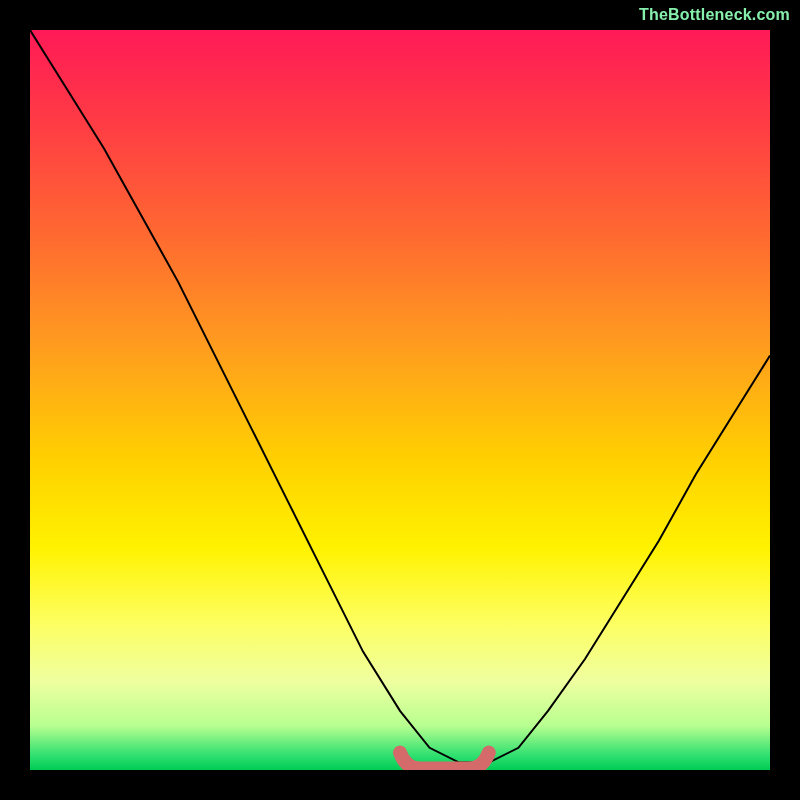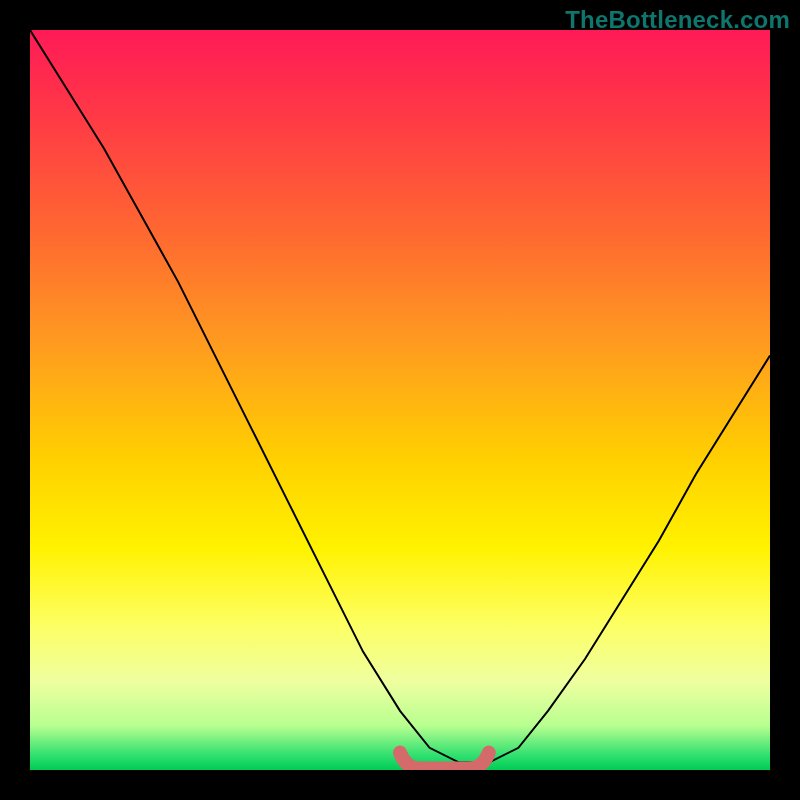--- a/index.html
+++ b/index.html
@@ -14,22 +14,22 @@
   .frame {
     position: relative;
     width: 800px;
     height: 800px;
     background: #000;
   }
   .watermark {
     position: absolute;
     top: 6px;
     right: 10px;
-    color: #0f766e;
-    font-size: 24px;
+    color: #86efac;
+    font-size: 16px;
     font-weight: 600;
     letter-spacing: 0.2px;
     z-index: 30;
     user-select: none;
   }
   .plot-wrap {
     position: absolute;
     left: 30px;
     top: 30px;
     width: 740px;

